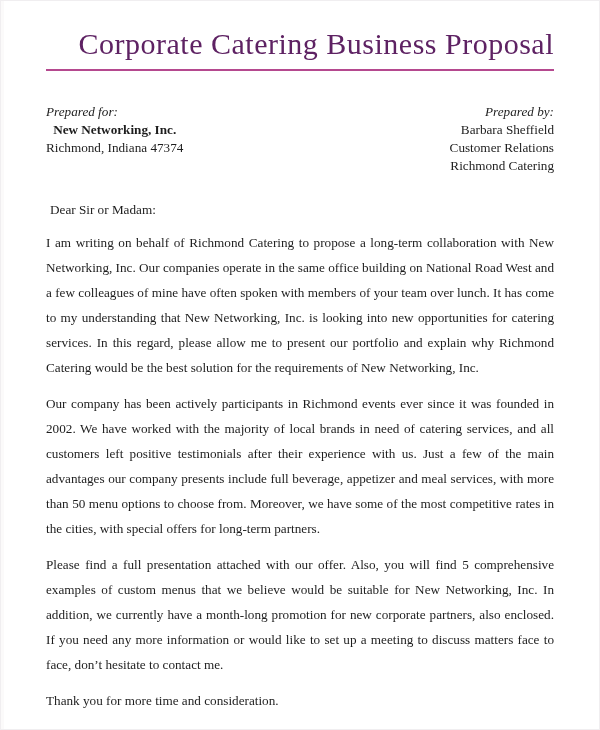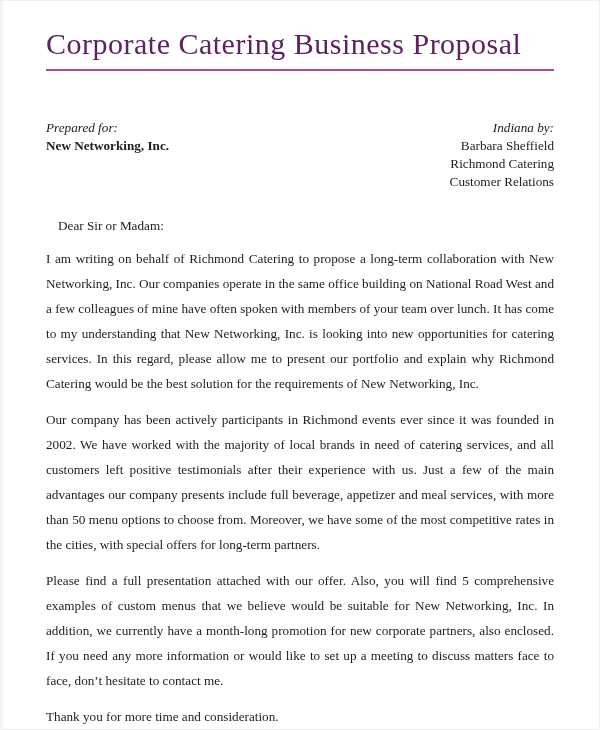--- a/index.html
+++ b/index.html
@@ -15,46 +15,46 @@
     background: #ffffff;
     border: 1px solid #f0eef0;
     box-shadow: inset 3px 0 0 #fbfafa;
     padding: 24px 45px 20px 45px;
     font-family: "Liberation Serif", "DejaVu Serif", serif;
     color: #1d1d1d;
     overflow: hidden;
   }
   .doc-title {
     margin: 0;
-    text-align: left;
+    text-align: right;
     font-size: 30px;
     font-weight: normal;
     line-height: 38px;
     color: #5e2263;
     letter-spacing: 0.5px;
   }
   .title-rule {
     height: 2px;
     background: #b5498f;
     border: none;
     margin: 6px 0 0 0;
   }
   .info-block {
     display: flex;
     justify-content: space-between;
-    margin-top: 48px;
+    margin-top: 32px;
     font-size: 13.2px;
     line-height: 18px;
   }
   .info-left { text-align: left; }
   .info-right { text-align: right; }
   .info-label { font-style: italic; }
   .info-strong { font-weight: bold; text-align: center; }
   .salutation {
-    margin: 26px 0 0 12px;
+    margin: 26px 0 0 4px;
     font-size: 13.2px;
     line-height: 18px;
   }
   .body-para {
     margin: 11px 0 0 0;
     font-size: 13.2px;
     line-height: 25px;
     text-align: justify;
   }
   .closing {
@@ -79,26 +79,27 @@
 
 <div class="page">
 
   <h1 class="doc-title">Corporate Catering Business Proposal</h1>
   <div class="title-rule"></div>
 
   <div class="info-block">
     <div class="info-left">
       <div class="info-label">Prepared for:</div>
       <div class="info-strong">New Networking, Inc.</div>
+      <div>Richmond, Indiana 47374</div>
     </div>
     <div class="info-right">
-      <div class="info-label">Indiana by:</div>
+      <div class="info-label">Prepared by:</div>
       <div>Barbara Sheffield</div>
+      <div>Customer Relations</div>
       <div>Richmond Catering</div>
-      <div>Customer Relations</div>
     </div>
   </div>
 
   <p class="salutation">Dear Sir or Madam:</p>
 
   <p class="body-para">I am writing on behalf of Richmond Catering to propose a long-term collaboration with New Networking, Inc. Our companies operate in the same office building on National Road West and a few colleagues of mine have often spoken with members of your team over lunch. It has come to my understanding that New Networking, Inc. is looking into new opportunities for catering services. In this regard, please allow me to present our portfolio and explain why Richmond Catering would be the best solution for the requirements of New Networking, Inc.</p>
 
   <p class="body-para">Our company has been actively participants in Richmond events ever since it was founded in 2002. We have worked with the majority of local brands in need of catering services, and all customers left positive testimonials after their experience with us. Just a few of the main advantages our company presents include full beverage, appetizer and meal services, with more than 50 menu options to choose from. Moreover, we have some of the most competitive rates in the cities, with special offers for long-term partners.</p>
 
   <p class="body-para">Please find a full presentation attached with our offer. Also, you will find 5 comprehensive examples of custom menus that we believe would be suitable for New Networking, Inc. In addition, we currently have a month-long promotion for new corporate partners, also enclosed. If you need any more information or would like to set up a meeting to discuss matters face to face, don’t hesitate to contact me.</p>

